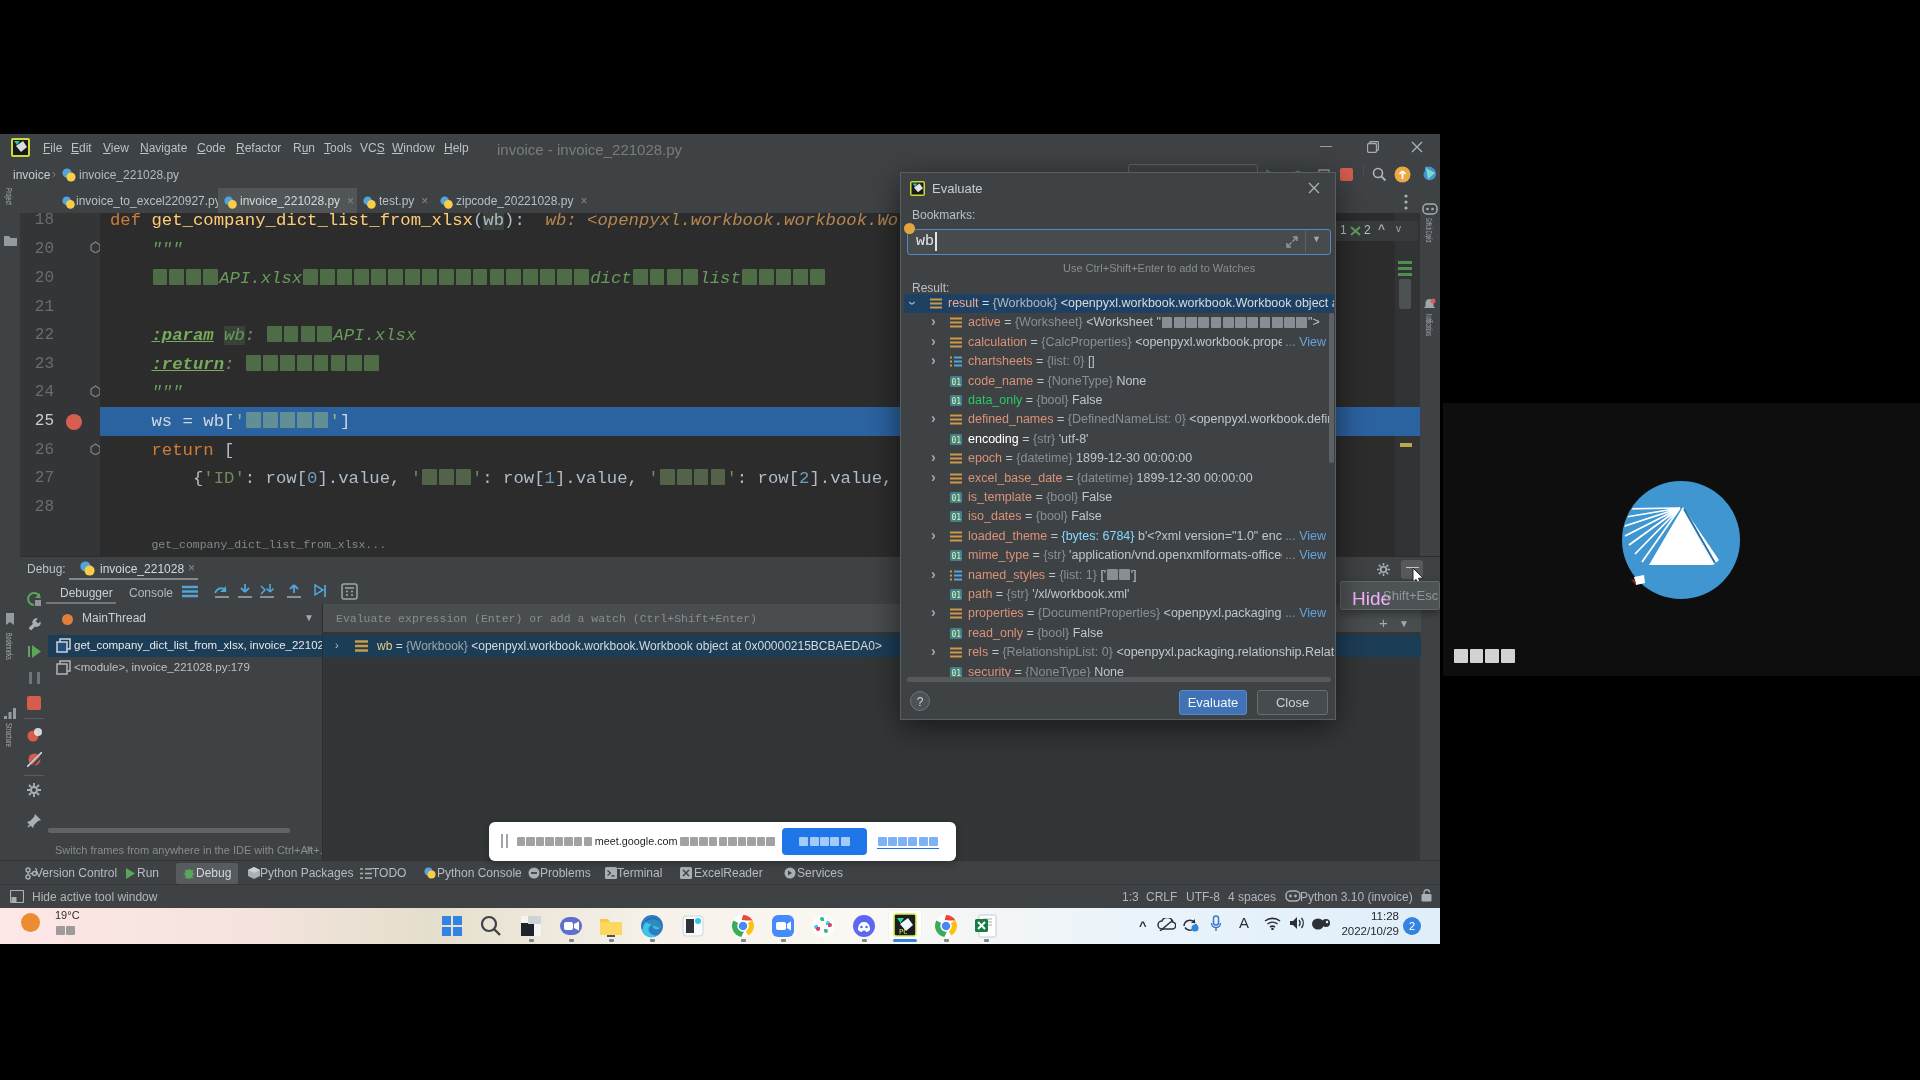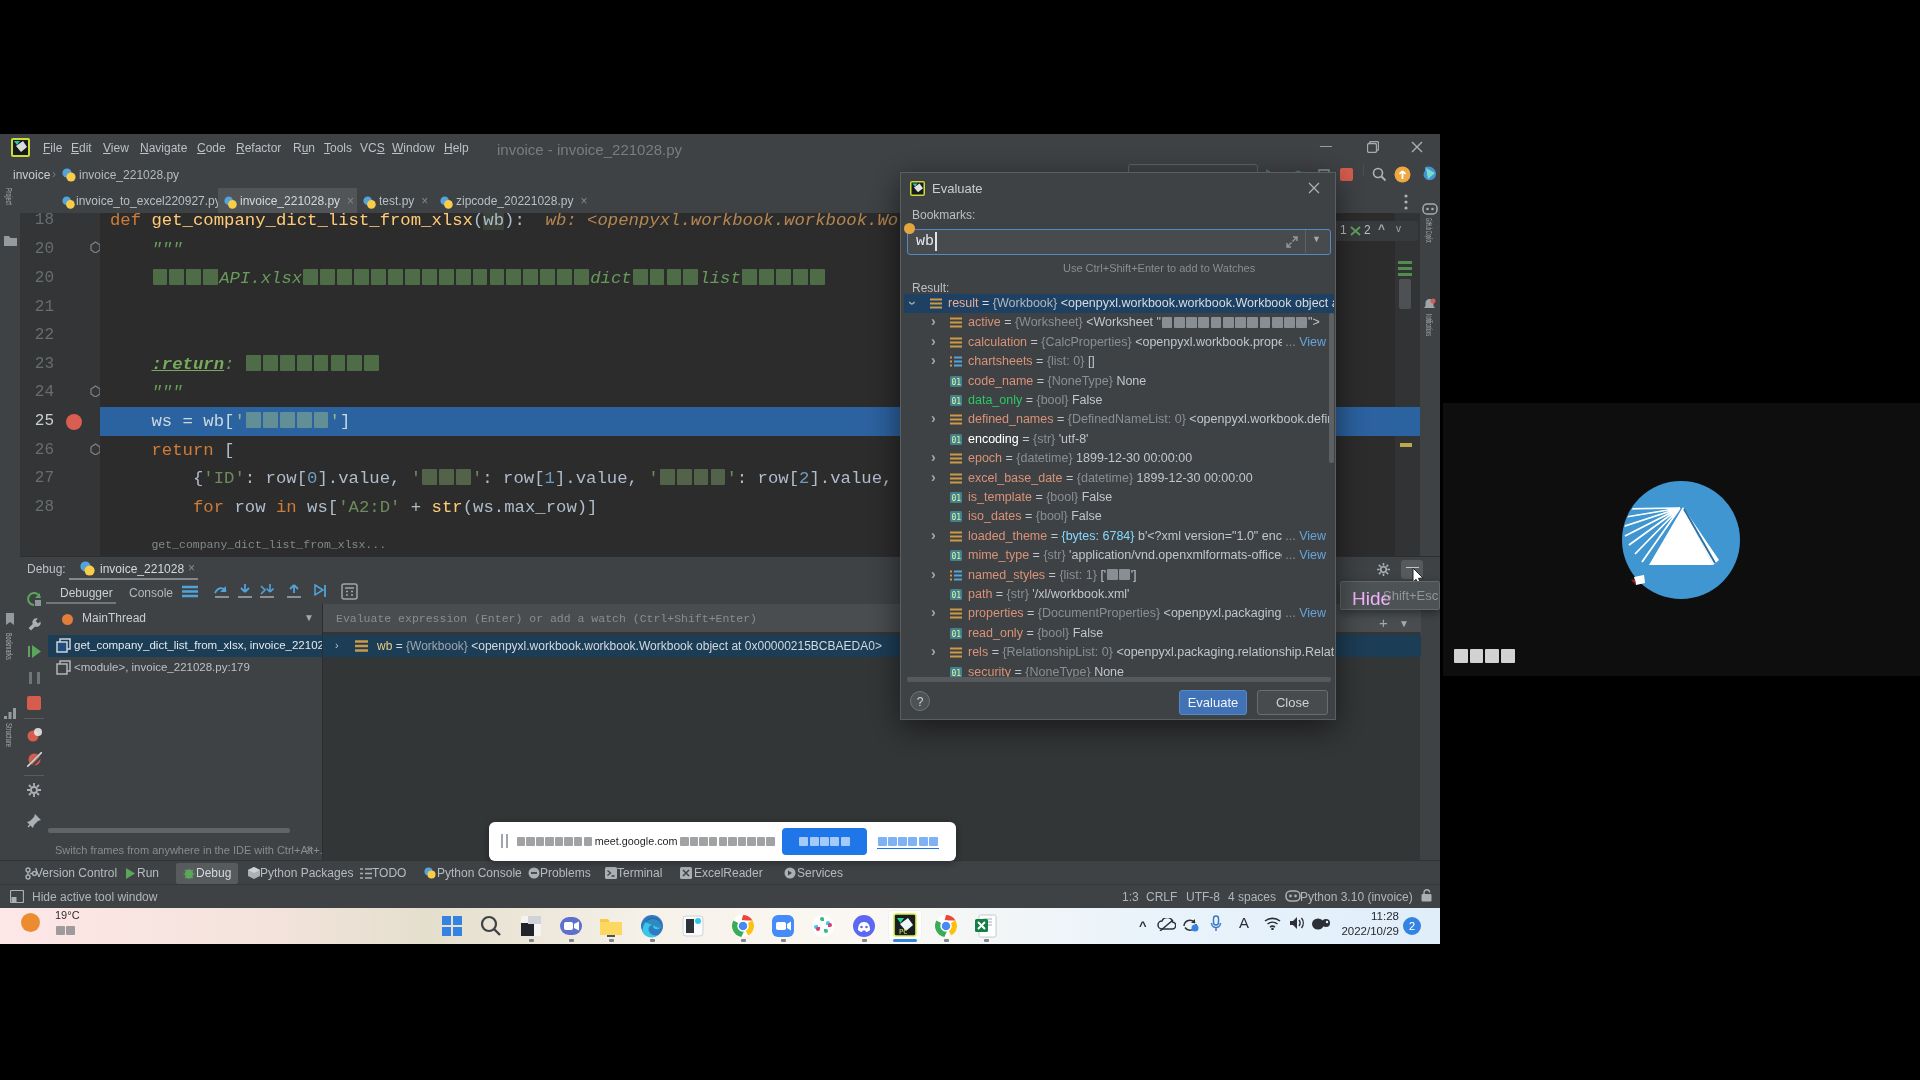--- a/index.html
+++ b/index.html
@@ -203,26 +203,26 @@
       </svg>
     <svg class="abs" style="left:70px;top:230px" width="11" height="12">
         <path d="M1 4l4.5-3L10 4v5l-4.5 3L1 9z" fill="none" stroke="#7b8184" stroke-width="1.2"></path>
       </svg>
   </div>
   <div id="code">
     <div id="execline"></div>
     <div class="cl" style="top:-7px"><span class="kw">def </span><span class="fn">get_company_dict_list_from_xlsx</span>(<span style="background:#373f37">wb</span>):<span class="hint">  wb: &lt;openpyxl.workbook.workbook.Workbook.w</span></div>
     <div class="cl" style="top:22px"><span class="doc">    """</span></div>
     <div class="cl" style="top:51px"><span class="doc">    <b class="j"></b><b class="j"></b><b class="j"></b><b class="j"></b>API.xlsx<b class="j"></b><b class="j"></b><b class="j"></b><b class="j"></b><b class="j"></b><b class="j"></b><b class="j"></b><b class="j"></b><b class="j"></b><b class="j"></b><b class="j"></b><b class="j"></b><b class="j"></b><b class="j"></b><b class="j"></b><b class="j"></b><b class="j"></b>dict<b class="j"></b><b class="j"></b><b class="j"></b><b class="j"></b>list<b class="j"></b><b class="j"></b><b class="j"></b><b class="j"></b><b class="j"></b></span></div>
+    <div class="cl" style="top:108px"><span class="doc">    <span class="tag">:param</span> <span style="background:#373f37">wb</span>: <b class="j"></b><b class="j"></b><b class="j"></b><b class="j"></b>API.xlsx</span></div>
     <div class="cl" style="top:137px"><span class="doc">    <span class="tag">:return</span>: <b class="j"></b><b class="j"></b><b class="j"></b><b class="j"></b><b class="j"></b><b class="j"></b><b class="j"></b><b class="j"></b></span></div>
     <div class="cl" style="top:165px"><span class="doc">    """</span></div>
     <div class="cl" style="top:194px;color:#c8d2da">    ws = wb[<span style="color:#93b383">'<b class="j2"></b><b class="j2"></b><b class="j2"></b><b class="j2"></b><b class="j2"></b>'</span>]</div>
     <div class="cl" style="top:223px">    <span class="kw">return</span> [</div>
     <div class="cl" style="top:251px">        {<span class="str">'ID'</span>: row[<span class="num">0</span>].value, <span class="str">'<b class="j"></b><b class="j"></b><b class="j"></b>'</span>: row[<span class="num">1</span>].value, <span class="str">'<b class="j"></b><b class="j"></b><b class="j"></b><b class="j"></b>'</span>: row[<span class="num">2</span>].value,</div>
-    <div class="cl" style="top:280px">        <span class="kw">for</span> row <span class="kw">in</span> ws[<span class="str">'A2:D'</span> + <span class="fn">str</span>(ws.max_row)]</div>
     <div class="cl" style="top:317px;color:#7e8486;font-size:11.5px">      get_company_dict_list_from_xlsx...</div>
   </div>
     <div id="stripe">
     <div class="abs" style="left:0;top:194px;width:25px;height:29px;background:#27609f"></div>
     <div class="abs" style="left:3px;top:48px;width:14px;height:3px;background:#4d8a4b"></div>
     <div class="abs" style="left:3px;top:54px;width:14px;height:3px;background:#4d8a4b"></div>
     <div class="abs" style="left:3px;top:60px;width:14px;height:3px;background:#4d8a4b"></div>
     <div class="abs" style="left:4px;top:66px;width:12px;height:30px;background:#55595c;opacity:.75;border-radius:2px"></div>
     <div class="abs" style="left:5px;top:230px;width:12px;height:4px;background:#b8a343"></div>
   </div>

